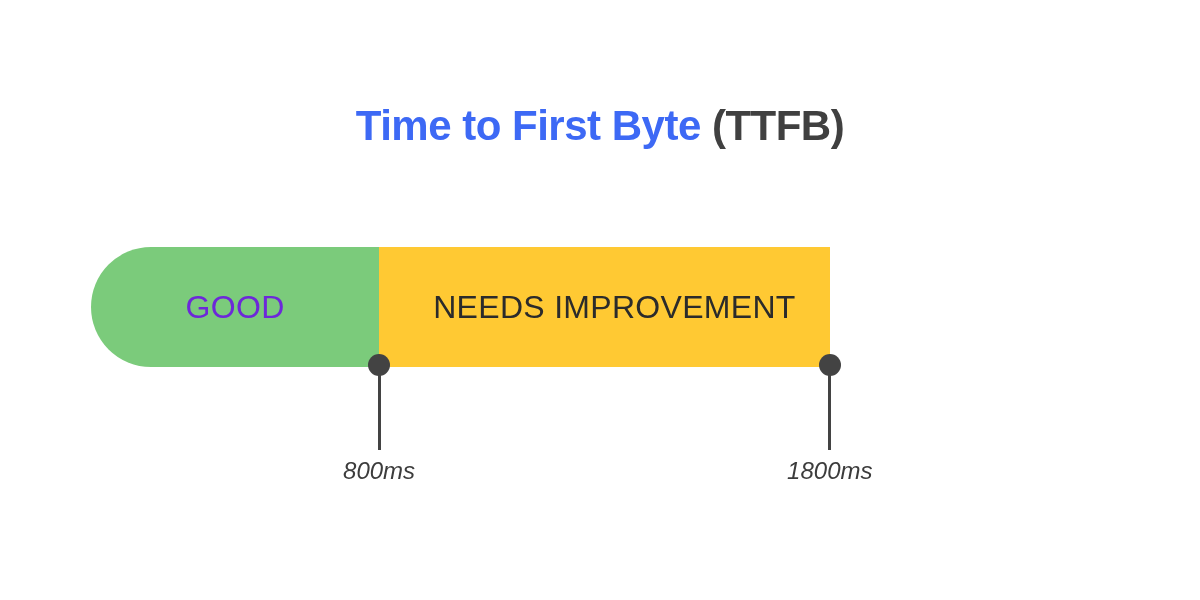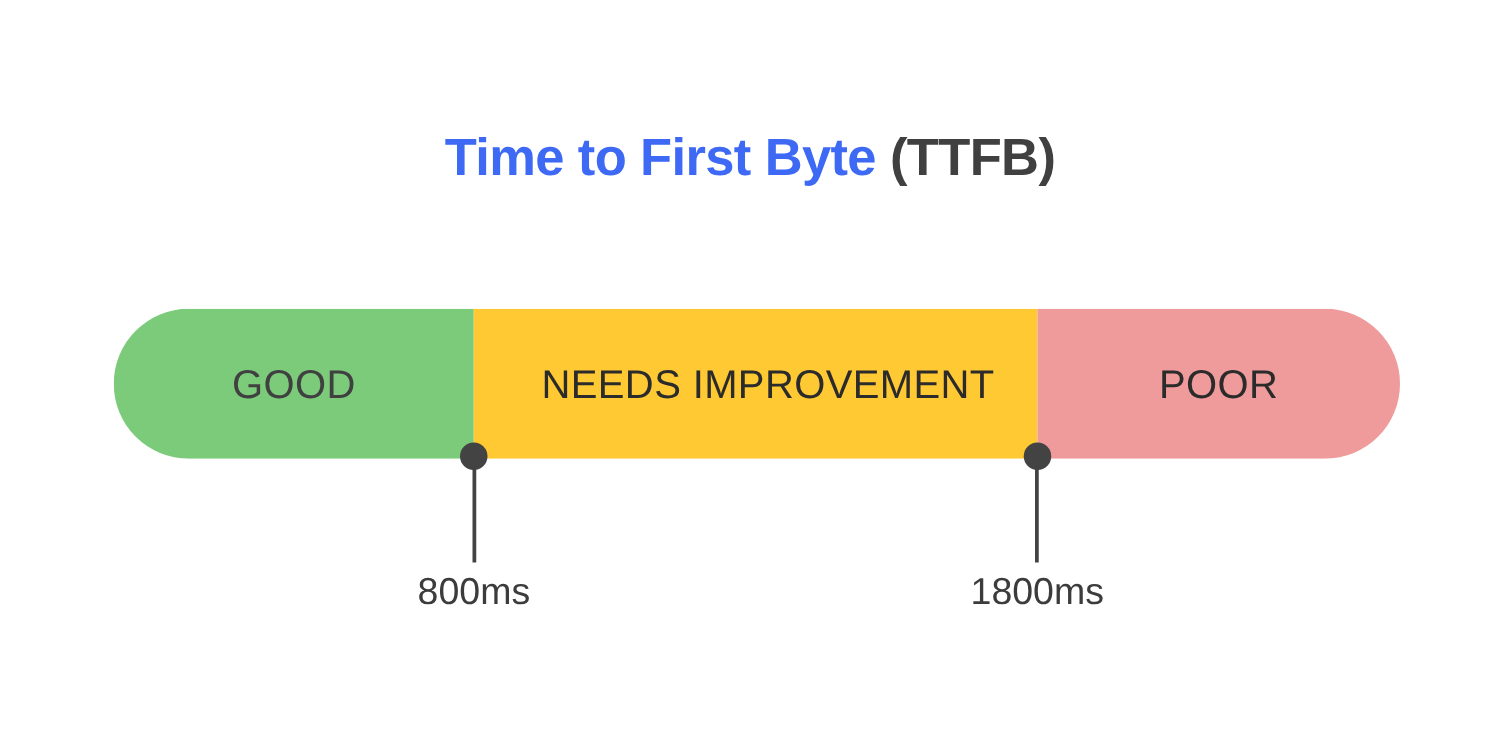--- a/index.html
+++ b/index.html
@@ -93,50 +93,48 @@
     height: 85px;
     background: #434343;
   }
 
   .marker-value {
     position: absolute;
     top: 103px;
     left: -130px;
     width: 260px;
     text-align: center;
-    font-size: 30px;
+    font-size: 24px;
     color: #3c3c3c;
     white-space: nowrap;
+    font-style: italic;
   }
 
   .marker-a { left: 379px; }
   .marker-b { left: 830px; }
 </style>
 </head>
 <body>
 
 <div id="canvas">
 
   <div class="title">
     <span class="title-primary">Time to First Byte</span><span class="title-secondary"> (TTFB)</span>
   </div>
 
   <div class="bar">
 
     <div class="segment seg-good" style="background: rgb(123, 203, 123); width: 28%;">
-      <span class="segment-label" style="color: #404040;">GOOD</span>
+      <span class="segment-label" style="color: #6d28d9;">GOOD</span>
     </div>
 
     <div class="segment seg-ni" style="background: rgb(255, 201, 51); width: 43.8%; padding-left: 20px;">
       <span class="segment-label" style="color: rgb(43, 43, 43);">NEEDS IMPROVEMENT</span>
     </div>
 
-    <div class="segment seg-poor" style="background: rgb(239, 155, 155); width: 28.2%;">
-      <span class="segment-label" style="color: rgb(43, 43, 43);">POOR</span>
-    </div>
 
   </div>
 
   <div class="marker marker-a" style="left: 379.12px;">
     <div class="marker-dot" style="background: rgb(67, 67, 67);"></div>
     <div class="marker-line" style="background: rgb(67, 67, 67);"></div>
     <div class="marker-value">800ms</div>
   </div>
 
   <div class="marker marker-b" style="left: 829.822px;">

